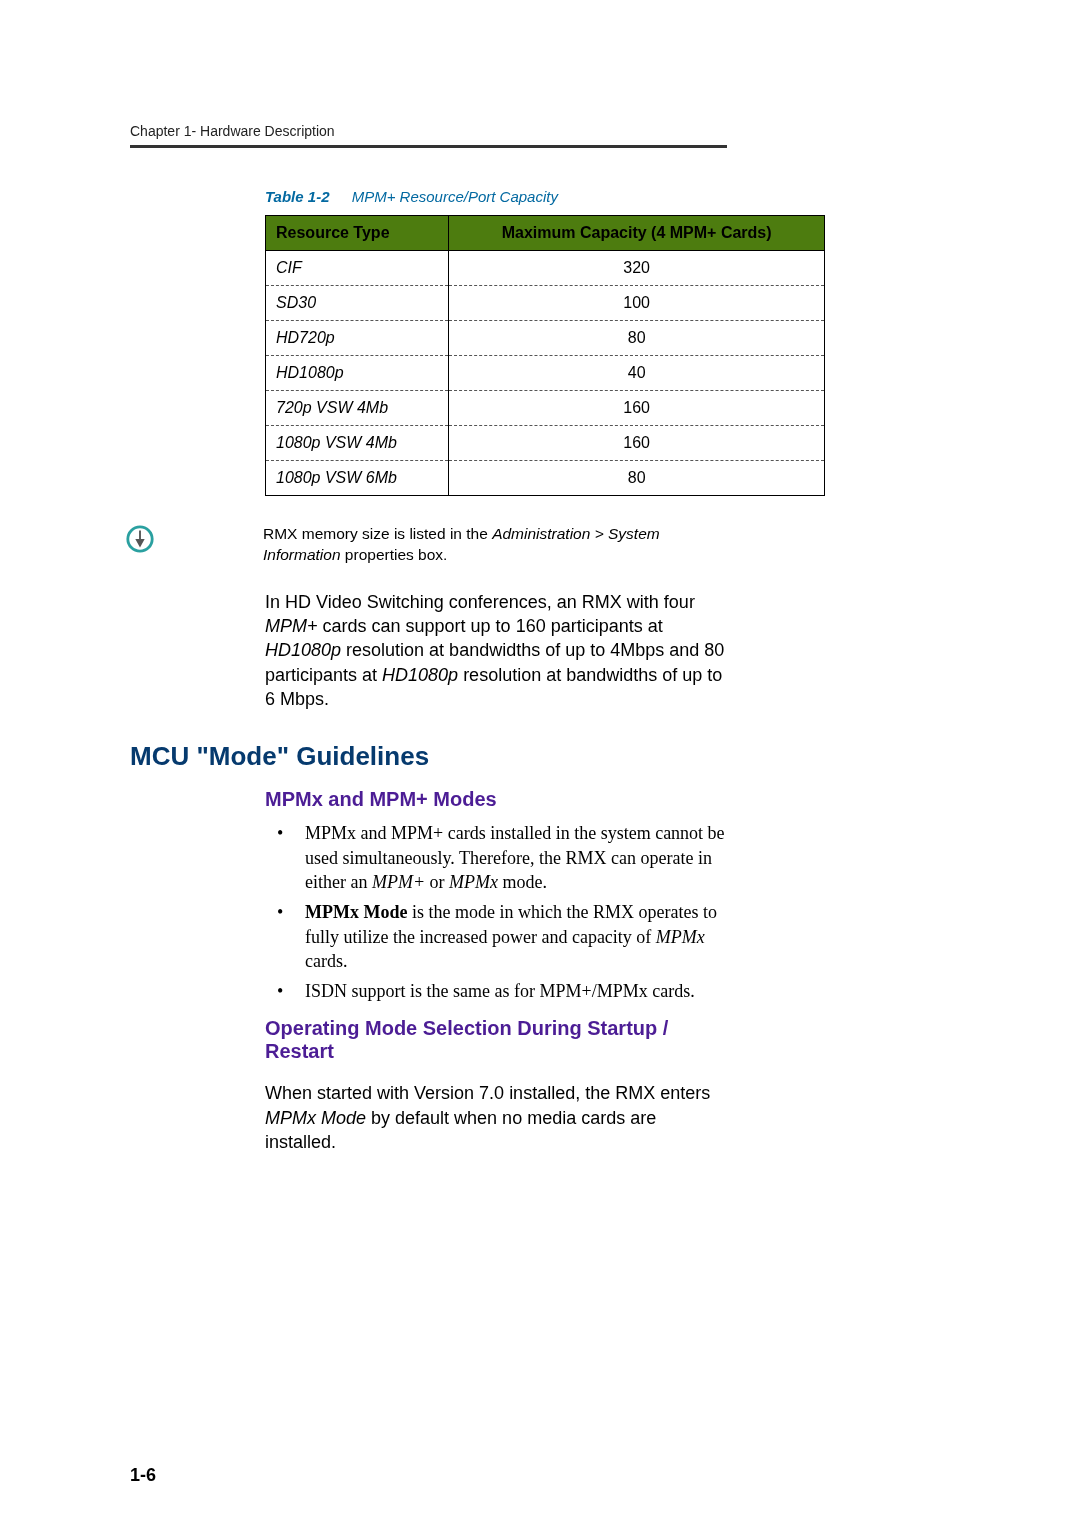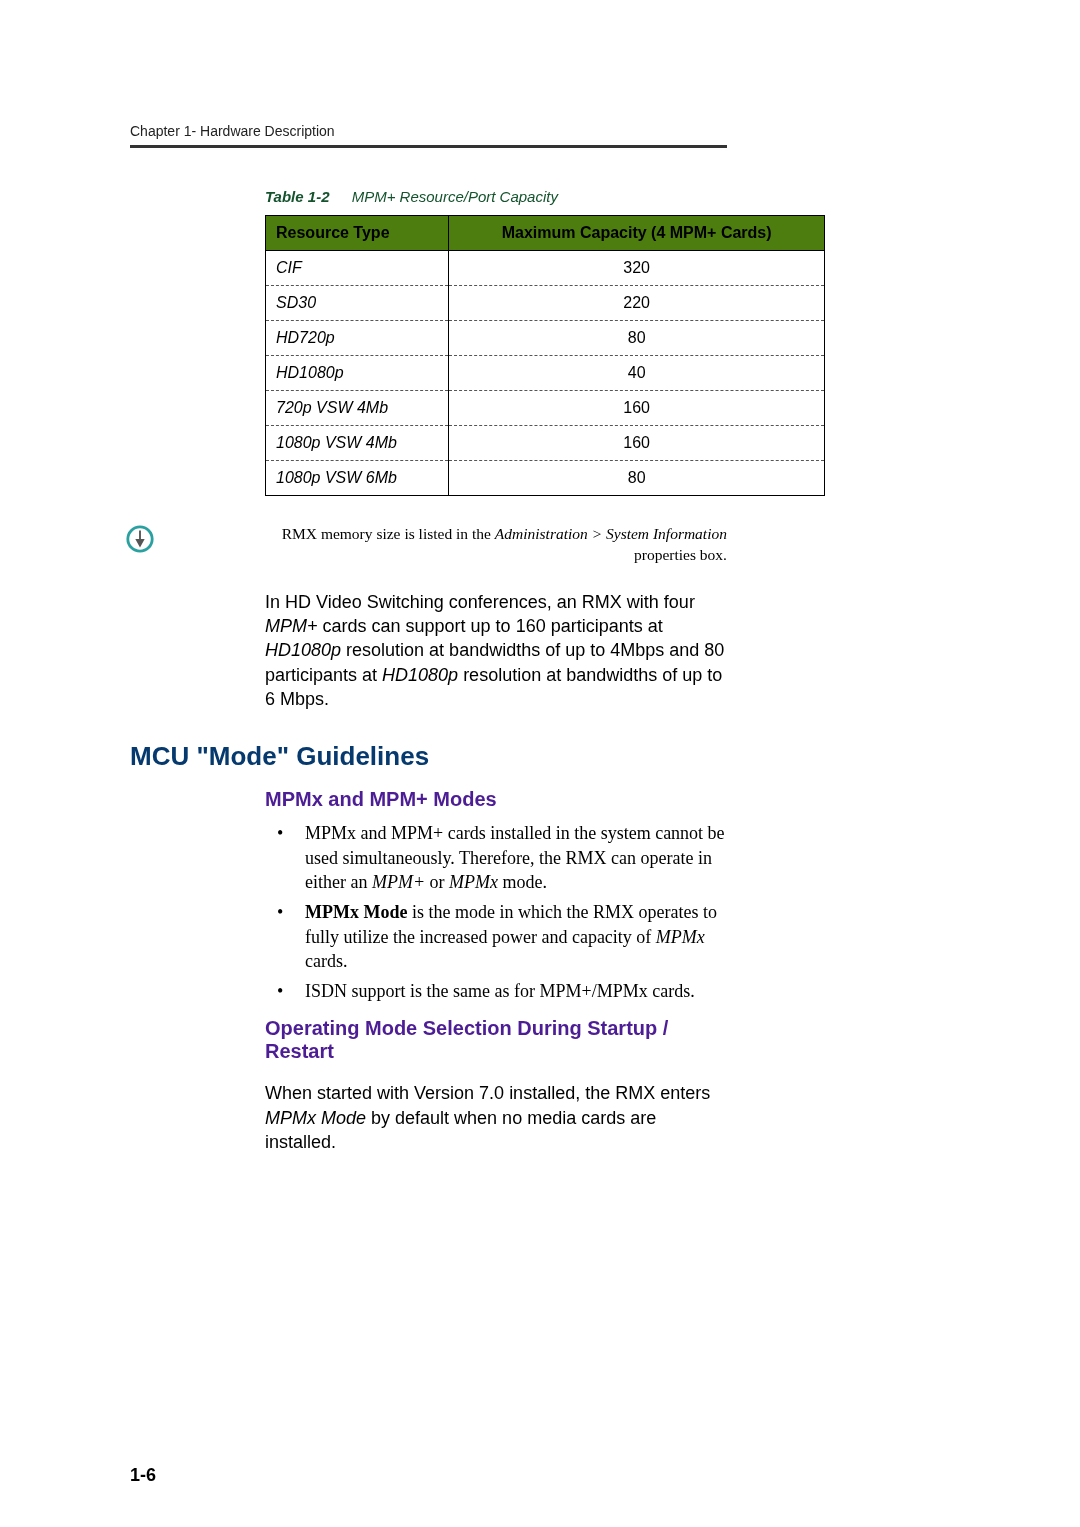--- a/index.html
+++ b/index.html
@@ -29,21 +29,21 @@
     margin: 0 0 40px 0;
   }
   .indent-block {
     margin-left: 135px;
   }
   .table-caption {
     font-family: Arial, Helvetica, sans-serif;
     font-style: italic;
     font-weight: bold;
     font-size: 15px;
-    color: #14532d;
+    color: #0369a1;
     margin-bottom: 10px;
   }
   .table-caption .cap-title {
     font-weight: normal;
     margin-left: 18px;
   }
   table.cap-table {
     border-collapse: collapse;
     width: 560px;
     font-family: Arial, Helvetica, sans-serif;
@@ -81,25 +81,24 @@
     margin-bottom: 24px;
   }
   .note-icon {
     flex: 0 0 auto;
     width: 30px;
     height: 30px;
     margin-right: 108px;
     margin-left: -5px;
   }
   .note-text {
-    font-family: Liberation Serif, serif;
+    font-family: Liberation Sans, sans-serif;
     font-size: 15.5px;
     line-height: 1.35;
     max-width: 600px;
-    text-align: right;
   }
   .body-para {
     font-family: Liberation Sans, sans-serif;
     font-size: 18px;
     line-height: 1.35;
     max-width: 620px;
     margin-bottom: 30px;
   }
   .ital { font-style: italic; }
   .section-h1 {
@@ -168,21 +167,21 @@
           <th class="center">Maximum Capacity (4 MPM+ Cards)</th>
         </tr>
       </thead>
       <tbody>
         <tr>
           <td>CIF</td>
           <td class="val">320</td>
         </tr>
         <tr>
           <td>SD30</td>
-          <td class="val">220</td>
+          <td class="val">100</td>
         </tr>
         <tr>
           <td>HD720p</td>
           <td class="val">80</td>
         </tr>
         <tr>
           <td>HD1080p</td>
           <td class="val">40</td>
         </tr>
         <tr>

